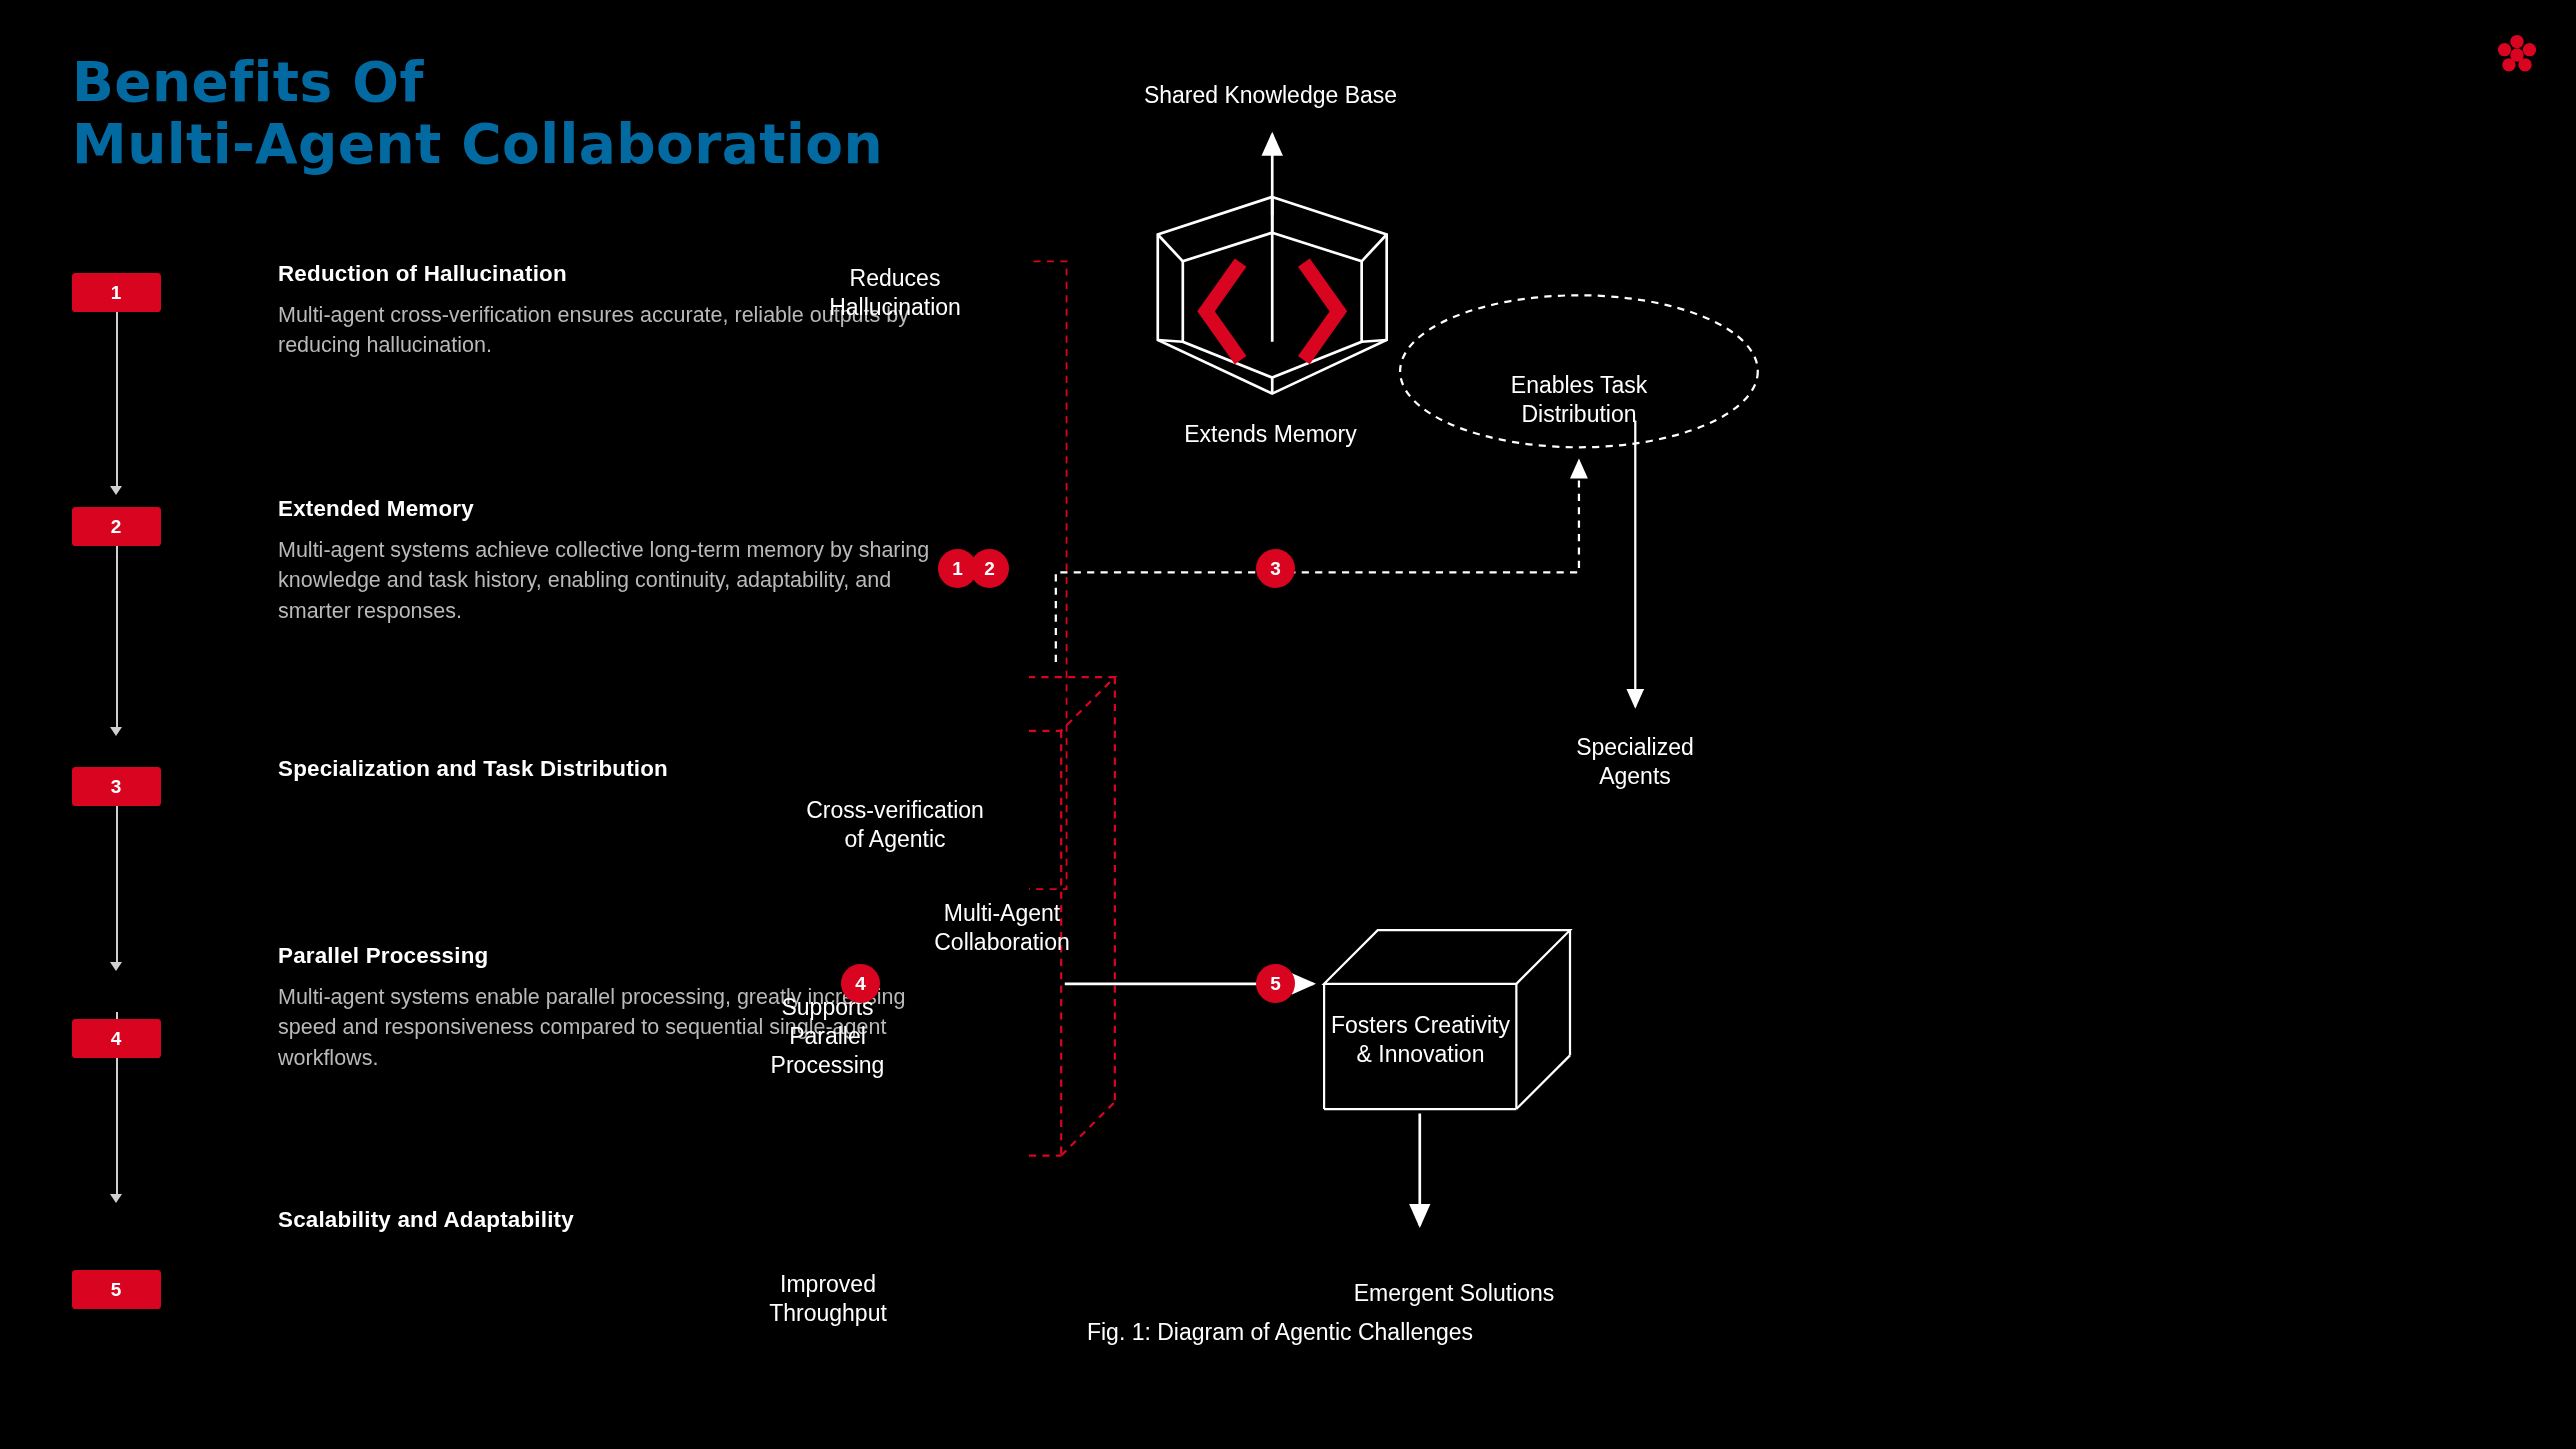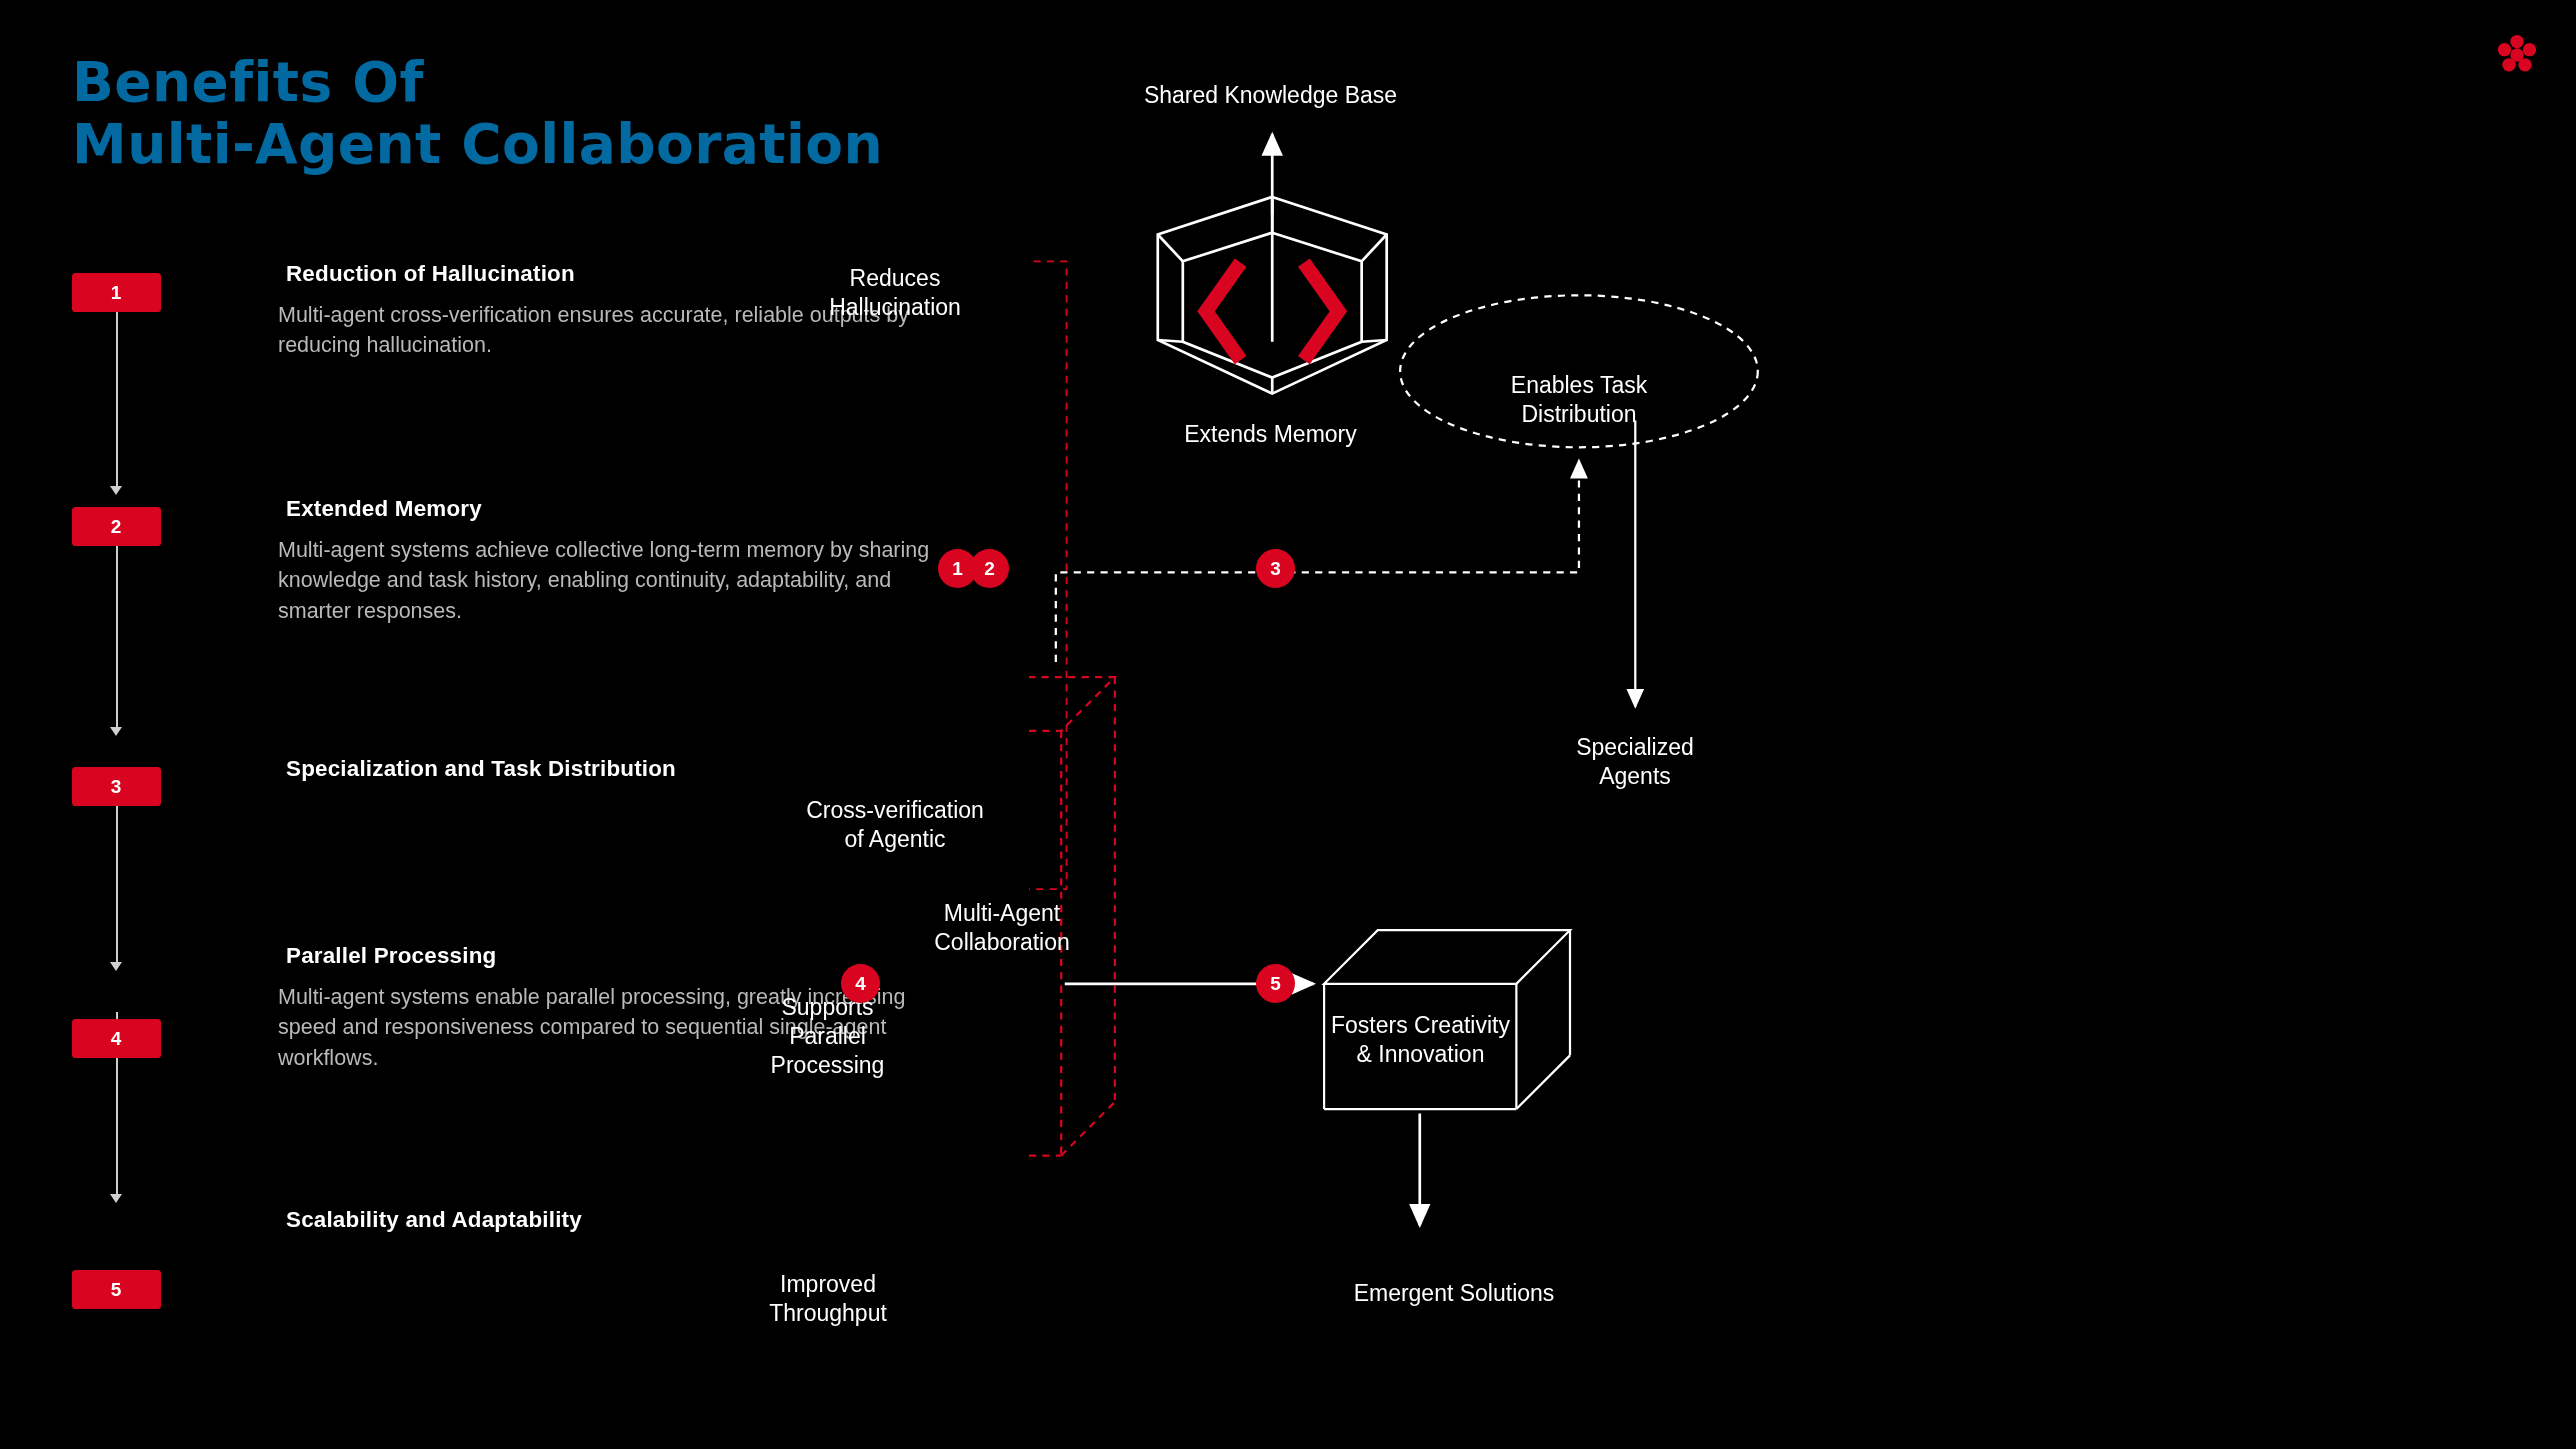--- a/index.html
+++ b/index.html
@@ -88,21 +88,20 @@
     position: absolute;
     left: 206px;
     width: 662px;
   }
   .item-head {
     font-size: 22.4px;
     font-weight: bold;
     color: #ffffff;
     margin-bottom: 12.5px;
     letter-spacing: 0.2px;
-    margin-left: 8px;
   }
   .item-body {
     font-size: 21.5px;
     line-height: 1.42;
     color: #b9b9b9;
   }
 
   
   .diagram {
     position: absolute;
@@ -345,15 +344,16 @@
 &amp; Innovation</div>
 
     <div class="node-label" style="left:282px;top:1279px;width:286px;">Emergent Solutions</div>
 
     <div class="step-circle" style="left:-91px;top:549px;">1</div>
     <div class="step-circle" style="left:-59px;top:549px;">2</div>
     <div class="step-circle" style="left:227px;top:549px;">3</div>
     <div class="step-circle" style="left:-188px;top:964px;">4</div>
     <div class="step-circle" style="left:227px;top:964px;">5</div>
 
+    <div class="caption" style="left:-107px;top:1319px;width:716px;">Fig. 1: Diagram of Agentic Challenges</div>
   </div>
 </div>
 
 
 </body></html>

